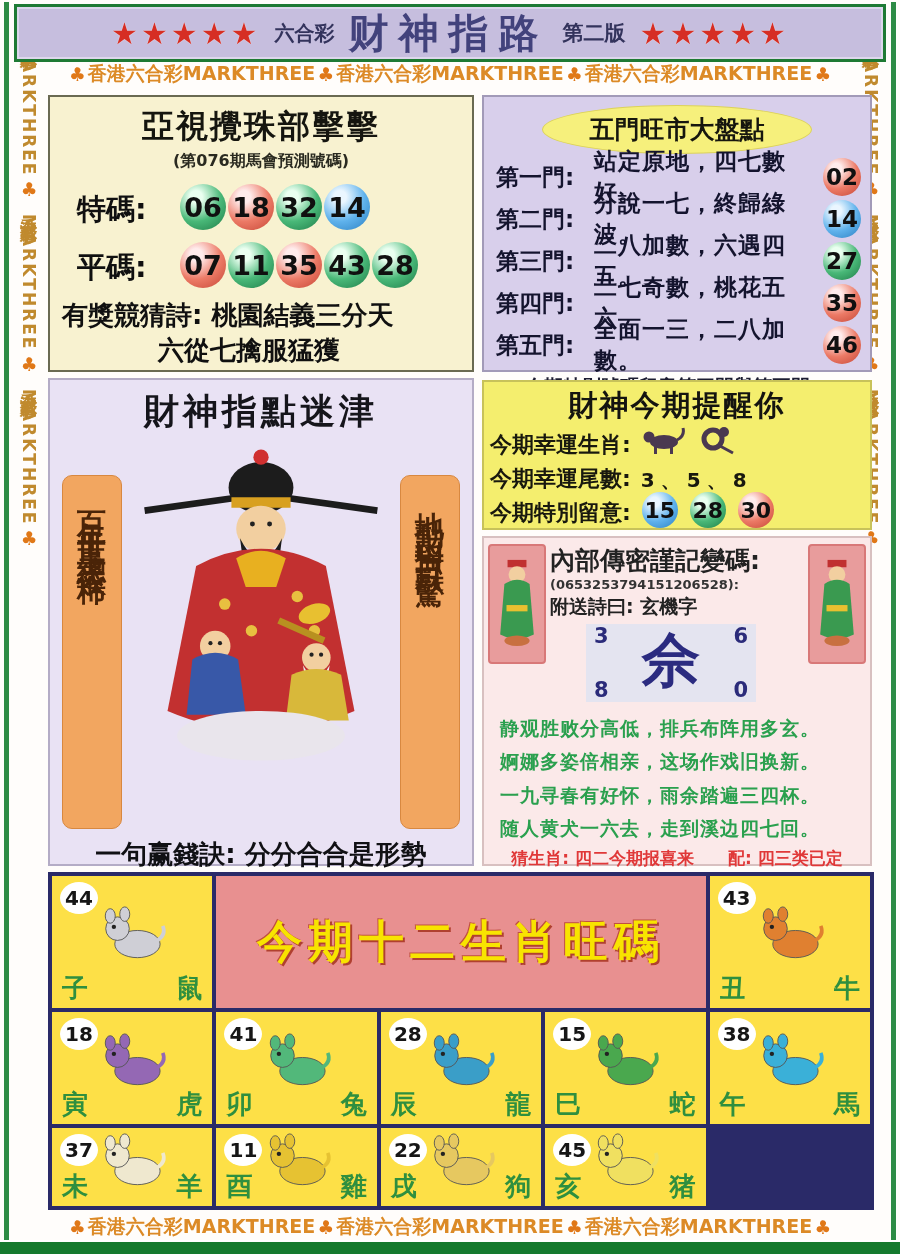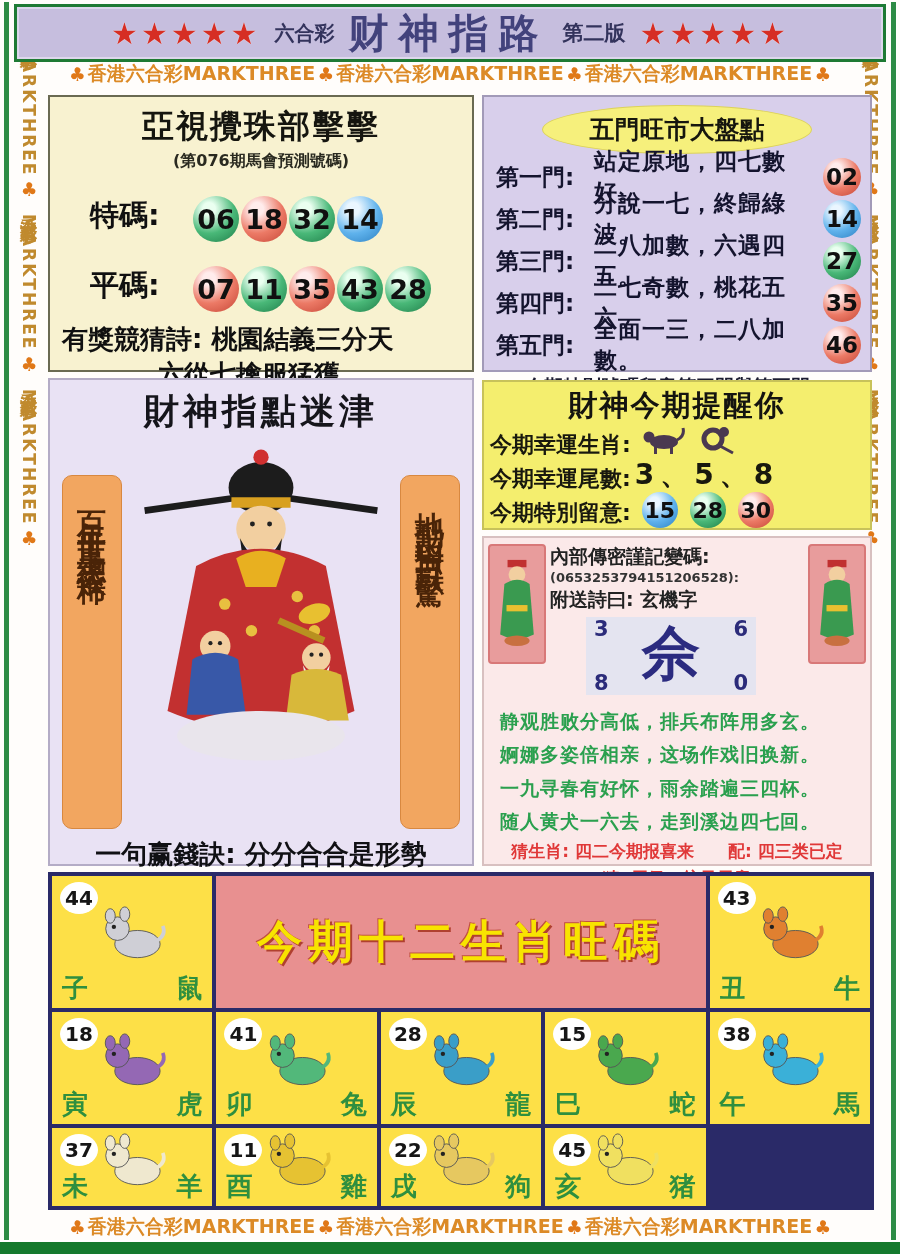--- a/index.html
+++ b/index.html
@@ -34,21 +34,21 @@
   .ball.green{background:radial-gradient(circle at 35% 28%,#eafff0 0 14%,#49b878 55%,#1d7a46 100%);}
   .ball.red{background:radial-gradient(circle at 35% 28%,#ffecec 0 14%,#ec7a66 55%,#c44434 100%);}
   .ball.blue{background:radial-gradient(circle at 35% 28%,#eaf6ff 0 14%,#5fb2ec 55%,#2a7ec0 100%);}
   .ball.sm{width:38px;height:38px;font-size:23px;}
   .ball.xs{width:36px;height:36px;font-size:22px;}
   
   #box-atv{position:absolute;left:48px;top:95px;width:426px;height:277px;background:#f8f2d0;
            border:2px solid #6a6a52;box-sizing:border-box;}
   .atv-title{font-size:32px;font-weight:800;color:#15150f;text-align:center;margin-top:8px;letter-spacing:2px;}
   .atv-sub{font-size:16px;font-weight:800;color:#2a2a20;text-align:center;margin-top:2px;}
-  .num-row{display:flex;align-items:flex-start;gap:6px;padding-left:40px;margin-top:24px;}
+  .num-row{display:flex;align-items:flex-end;gap:6px;padding-left:27px;margin-top:12px;}
   .rlabel{font-size:29px;font-weight:800;color:#101010;width:96px;flex:none;}
   .atv-poem{font-size:26px;font-weight:800;color:#101010;margin-top:10px;padding-left:12px;}
   .atv-poem.second{padding-left:108px;margin-top:0;}
   
   #box-gates{position:absolute;left:482px;top:95px;width:390px;height:277px;background:#d8cfeb;
              border:2px solid #a29ab8;box-sizing:border-box;}
   .gtitle{width:268px;margin:8px auto 2px;background:#f6f07c;border-radius:50%;text-align:center;
           font-size:25px;font-weight:800;color:#16160e;padding:7px 0;border:1px solid #dcd25a;}
   .grow{display:flex;align-items:center;padding:0 8px 0 12px;font-weight:800;color:#14142e;
         font-size:23px;height:42px;}
@@ -62,30 +62,30 @@
   .maze-mid{display:flex;justify-content:space-between;align-items:flex-start;padding:0 12px;margin-top:6px;}
   .couplet{writing-mode:vertical-rl;font-size:29px;font-weight:800;color:#4a2408;background:#f2a660;
            border:1px solid #d88840;border-radius:10px;padding:12px 9px;letter-spacing:11px;
            height:328px;margin-top:34px;}
   .maze-bottom{font-size:26px;font-weight:800;color:#101014;text-align:center;margin-top:8px;}
   
   #box-remind{position:absolute;left:482px;top:380px;width:390px;height:150px;background:#f4ee6e;
               border:2px solid #c8c25a;box-sizing:border-box;}
   .rem-title{font-size:29px;font-weight:800;color:#141410;text-align:center;margin-top:4px;letter-spacing:2px;}
   .rem-row{display:flex;align-items:flex-end;padding-left:6px;height:34px;font-size:22px;font-weight:800;color:#18180e;}
-  .rem-row .vals{font-size:28px;margin-left:4px;letter-spacing:6px;}
+  .rem-row .vals{font-size:20px;margin-left:10px;letter-spacing:6px;}
   .rem-row .icons{display:flex;gap:10px;margin-left:10px;}
   
   #box-secret{position:absolute;left:482px;top:536px;width:390px;height:330px;background:#fbe9e9;
               border:2px solid #d8c0c0;box-sizing:border-box;}
   .sec-top{display:flex;}
   .dcard{width:54px;height:116px;background:#e89c9c;border:2px solid #d87878;border-radius:4px;
          margin:6px 4px 0;display:flex;align-items:center;justify-content:center;flex:none;}
   .sec-text{flex:1;padding-top:6px;}
-  .sec-title{font-size:19px;font-weight:800;color:#222;}
+  .sec-title{font-size:25px;font-weight:800;color:#222;}
   .sec-code{font-size:13px;font-weight:800;color:#333;}
   .sec-line{font-size:19px;font-weight:800;color:#222;margin-top:2px;}
   .she-box{width:170px;height:78px;background:#e4e4f0;position:relative;margin:4px 0 0 36px;}
   .she-c{position:absolute;font-size:21px;font-weight:800;color:#2b2b7a;}
   .she-c.tl{left:8px;top:0px;} .she-c.tr{right:8px;top:0px;}
   .she-c.bl{left:8px;bottom:0px;} .she-c.br{right:8px;bottom:0px;}
   .she-char{position:absolute;left:50%;top:50%;transform:translate(-50%,-52%);
             font-size:58px;font-weight:800;color:#2b2b80;font-family:"DejaVu Serif",serif;}
   .verse{margin-top:10px;padding:0 16px;}
   .vline{font-size:19px;font-weight:800;color:#2aa04e;line-height:1.75;letter-spacing:1px;}

